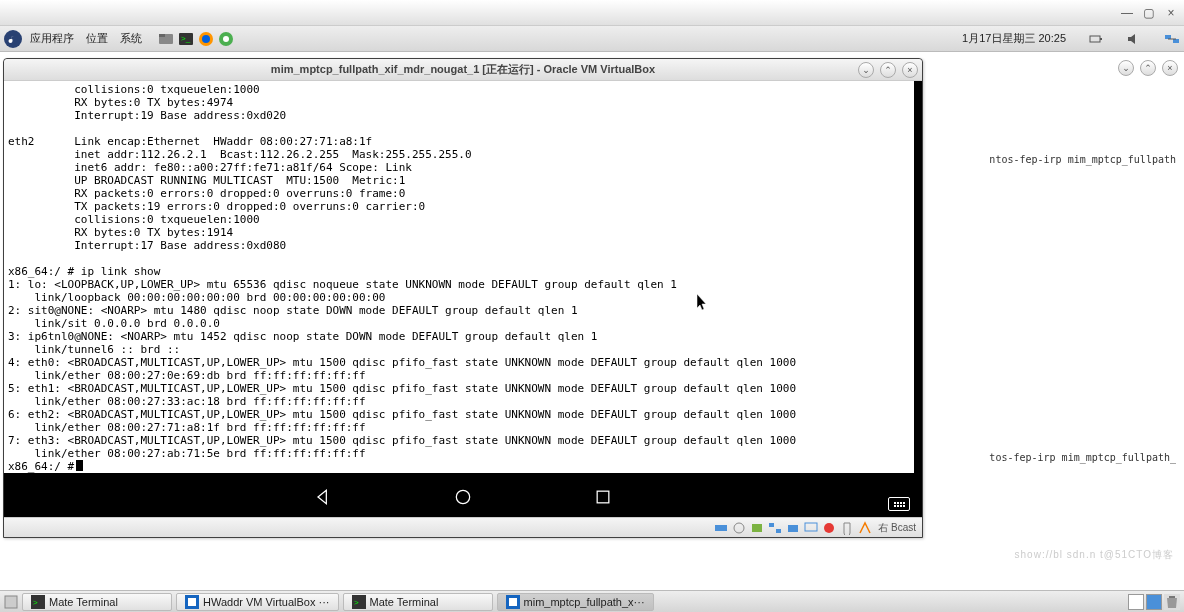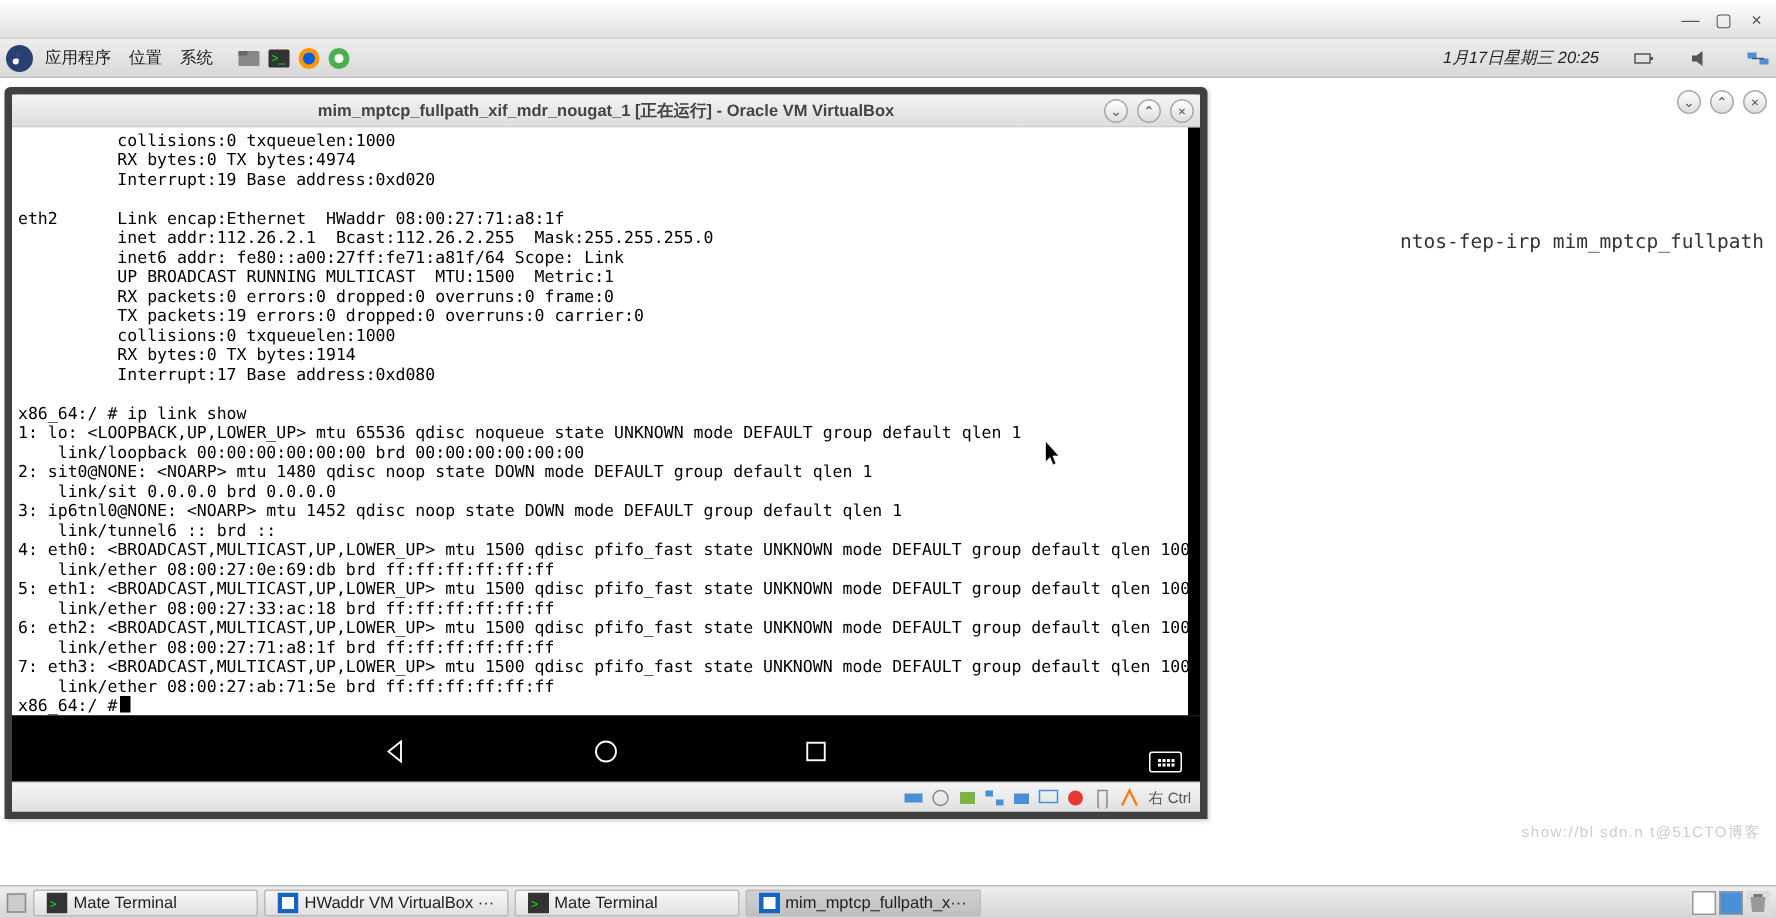--- a/index.html
+++ b/index.html
@@ -12,31 +12,31 @@
 .win-btn { width: 14px; height: 14px; display: flex; align-items: center; justify-content: center; color: #555; font-size: 12px; cursor: pointer; }
 
 
 .panel { height: 26px; background: linear-gradient(#eee,#d8d8d8); border-bottom: 1px solid #bbb; display: flex; align-items: center; padding: 0 4px; font-size: 11px; color: #222; text-align: center; }
 .panel .left { display: flex; align-items: center; gap: 4px; }
 .fedora-logo { width: 18px; height: 18px; border-radius: 50%; background: #294172; display: flex; align-items: center; justify-content: center; }
 .fedora-logo svg { width:12px; height:12px; }
 .panel-item { padding: 0 4px; cursor: pointer; }
 .panel .icons { display: flex; gap: 4px; align-items: center; margin-left: 8px; }
 .panel-icon { width:16px; height:16px; display:flex; align-items:center; justify-content:center; }
-.panel .right { margin-left: auto; display: flex; align-items: center; gap: 22px; font-style: italic; }
+.panel .right { margin-left: auto; display: flex; align-items: center; gap: 22px; }
 .tray-icon { width:16px; height:16px; display:flex; align-items:center; justify-content:center; color:#444; }
 
 
 .main-area { position: relative; height: 538px; background: #fff; }
 
 
-.bg-text { position: absolute; right: 0; top: 0; width: 290px; height: 520px; padding: 8px; font-family: monospace; font-size: 13px; color: #333; line-height: 1.5; white-space: pre; overflow: hidden; }
-
-
-.vbox-win { position: absolute; left: 3px; top: 6px; width: 802px; background: #e8e8e8; border: 5px solid #404040; border-radius: 4px 4px 0 0; box-shadow: 1px 1px 3px rgba(0,0,0,0.2); }
+.bg-text { position: absolute; right: 0; top: 0; width: 290px; height: 520px; padding: 8px; font-family: monospace; font-size: 10px; color: #333; line-height: 1.5; white-space: pre; overflow: hidden; }
+
+
+.vbox-win { position: absolute; left: 3px; top: 6px; width: 920px; background: #e8e8e8; border: 1px solid #404040; border-radius: 4px 4px 0 0; box-shadow: 1px 1px 3px rgba(0,0,0,0.2); }
 .vbox-title { height: 22px; background: linear-gradient(#f5f5f5,#ddd); border-bottom: 1px solid #ccc; display:flex; align-items:center; position:relative; border-radius: 4px 4px 0 0;}
 .vbox-title .t { position:absolute; left:50%; transform:translateX(-50%); font-weight:bold; color:#444; font-size:11px; }
 .vbox-title .btns { position:absolute; right:4px; display:flex; gap:6px; }
 .round-btn { width:16px; height:16px; border-radius:50%; background:linear-gradient(#fff,#ddd); border:1px solid #aaa; display:flex; align-items:center; justify-content:center; font-size:9px; color:#555; cursor:pointer;}
 .vbox-menu { height: 24px; background: #eee; border-bottom:1px solid #ccc; display:flex; align-items:center; padding:0 8px; gap:14px; font-size:12px; color:#333;}
 .vbox-menu span { cursor:pointer; }
 
 
 .terminal { background:#fff; font-family: monospace; font-size: 11px; line-height: 13px; color:#000; padding: 2px 4px; height: 392px; position:relative; }
 .terminal .scrollbar { position:absolute; right:0; top:0; width:8px; height:100%; background:#000; }
@@ -139,20 +139,21 @@
           <line x1="4" y1="8" x2="12" y2="8" stroke="#555"></line>
         </svg>
       </span>
   </div>
 </div>
 
 <div class="main-area">
 
   <div class="bg-text">
     <div style="position:absolute;top:100px;right:8px;">ntos-fep-irp mim_mptcp_fullpath</div>
+    <div style="position:absolute;top:398px;right:8px;">tos-fep-irp mim_mptcp_fullpath_</div>
   </div>
 
   <div class="outer-btns">
     <div class="round-btn">⌄</div>
     <div class="round-btn">⌃</div>
     <div class="round-btn">×</div>
   </div>
 
   <div class="vbox-win">
     <div class="vbox-title">
@@ -263,21 +264,21 @@
       <span class="status-icon">
           <svg viewBox="0 0 14 14">
             <path d="M4 2h6v10a3 3 0 01-6 0z" fill="none" stroke="#888"></path>
           </svg>
         </span>
       <span class="status-icon">
           <svg viewBox="0 0 14 14">
             <path d="M2 12 L7 2 L12 12" fill="none" stroke="#f57c00" stroke-width="1.5"></path>
           </svg>
         </span>
-      <span style="margin-left:2px;">右 Ctrl</span>
+      <span style="margin-left:2px;">右 Bcast</span>
     </div>
   </div>
 
   <svg class="mouse-cursor" viewBox="0 0 12 18">
       <path d="M0 0 L0 14 L3 11 L5 16 L7 15 L5 10 L9 10 Z" fill="#000" stroke="#fff" stroke-width="0.5"></path>
     </svg>
 
   <div class="watermark">show://bl  sdn.n  t@51CTO博客</div>
 </div>
 

